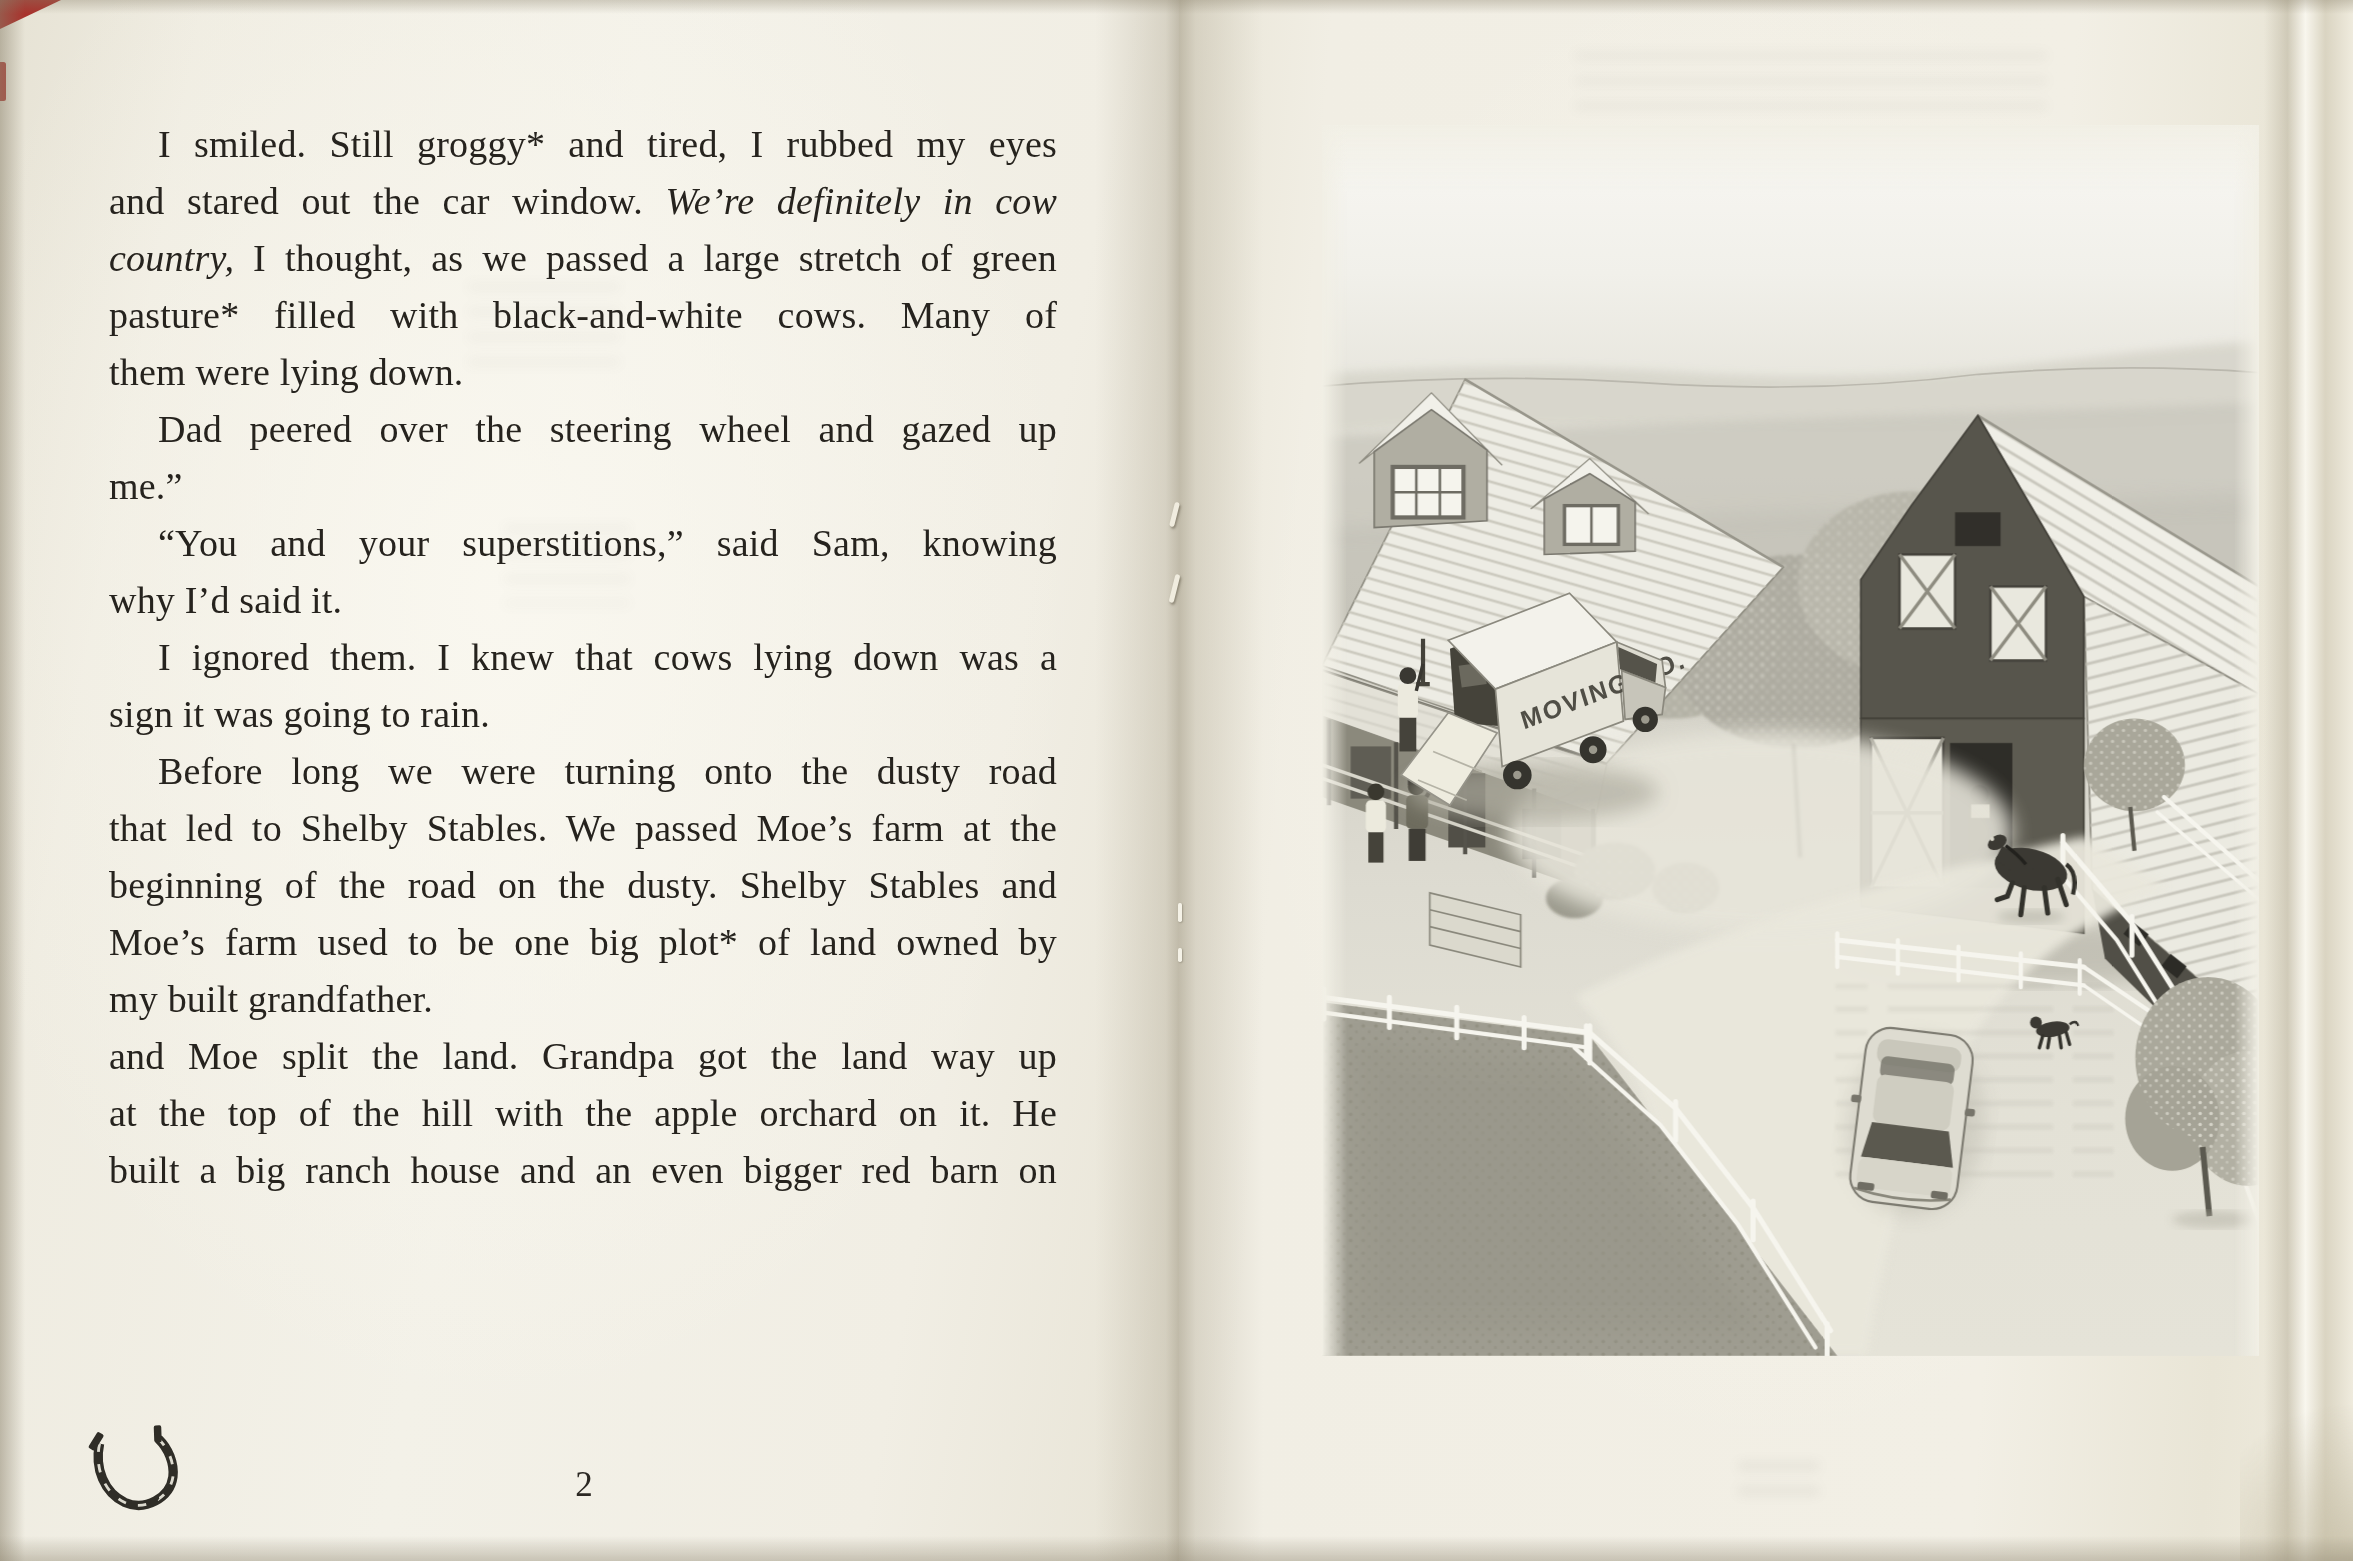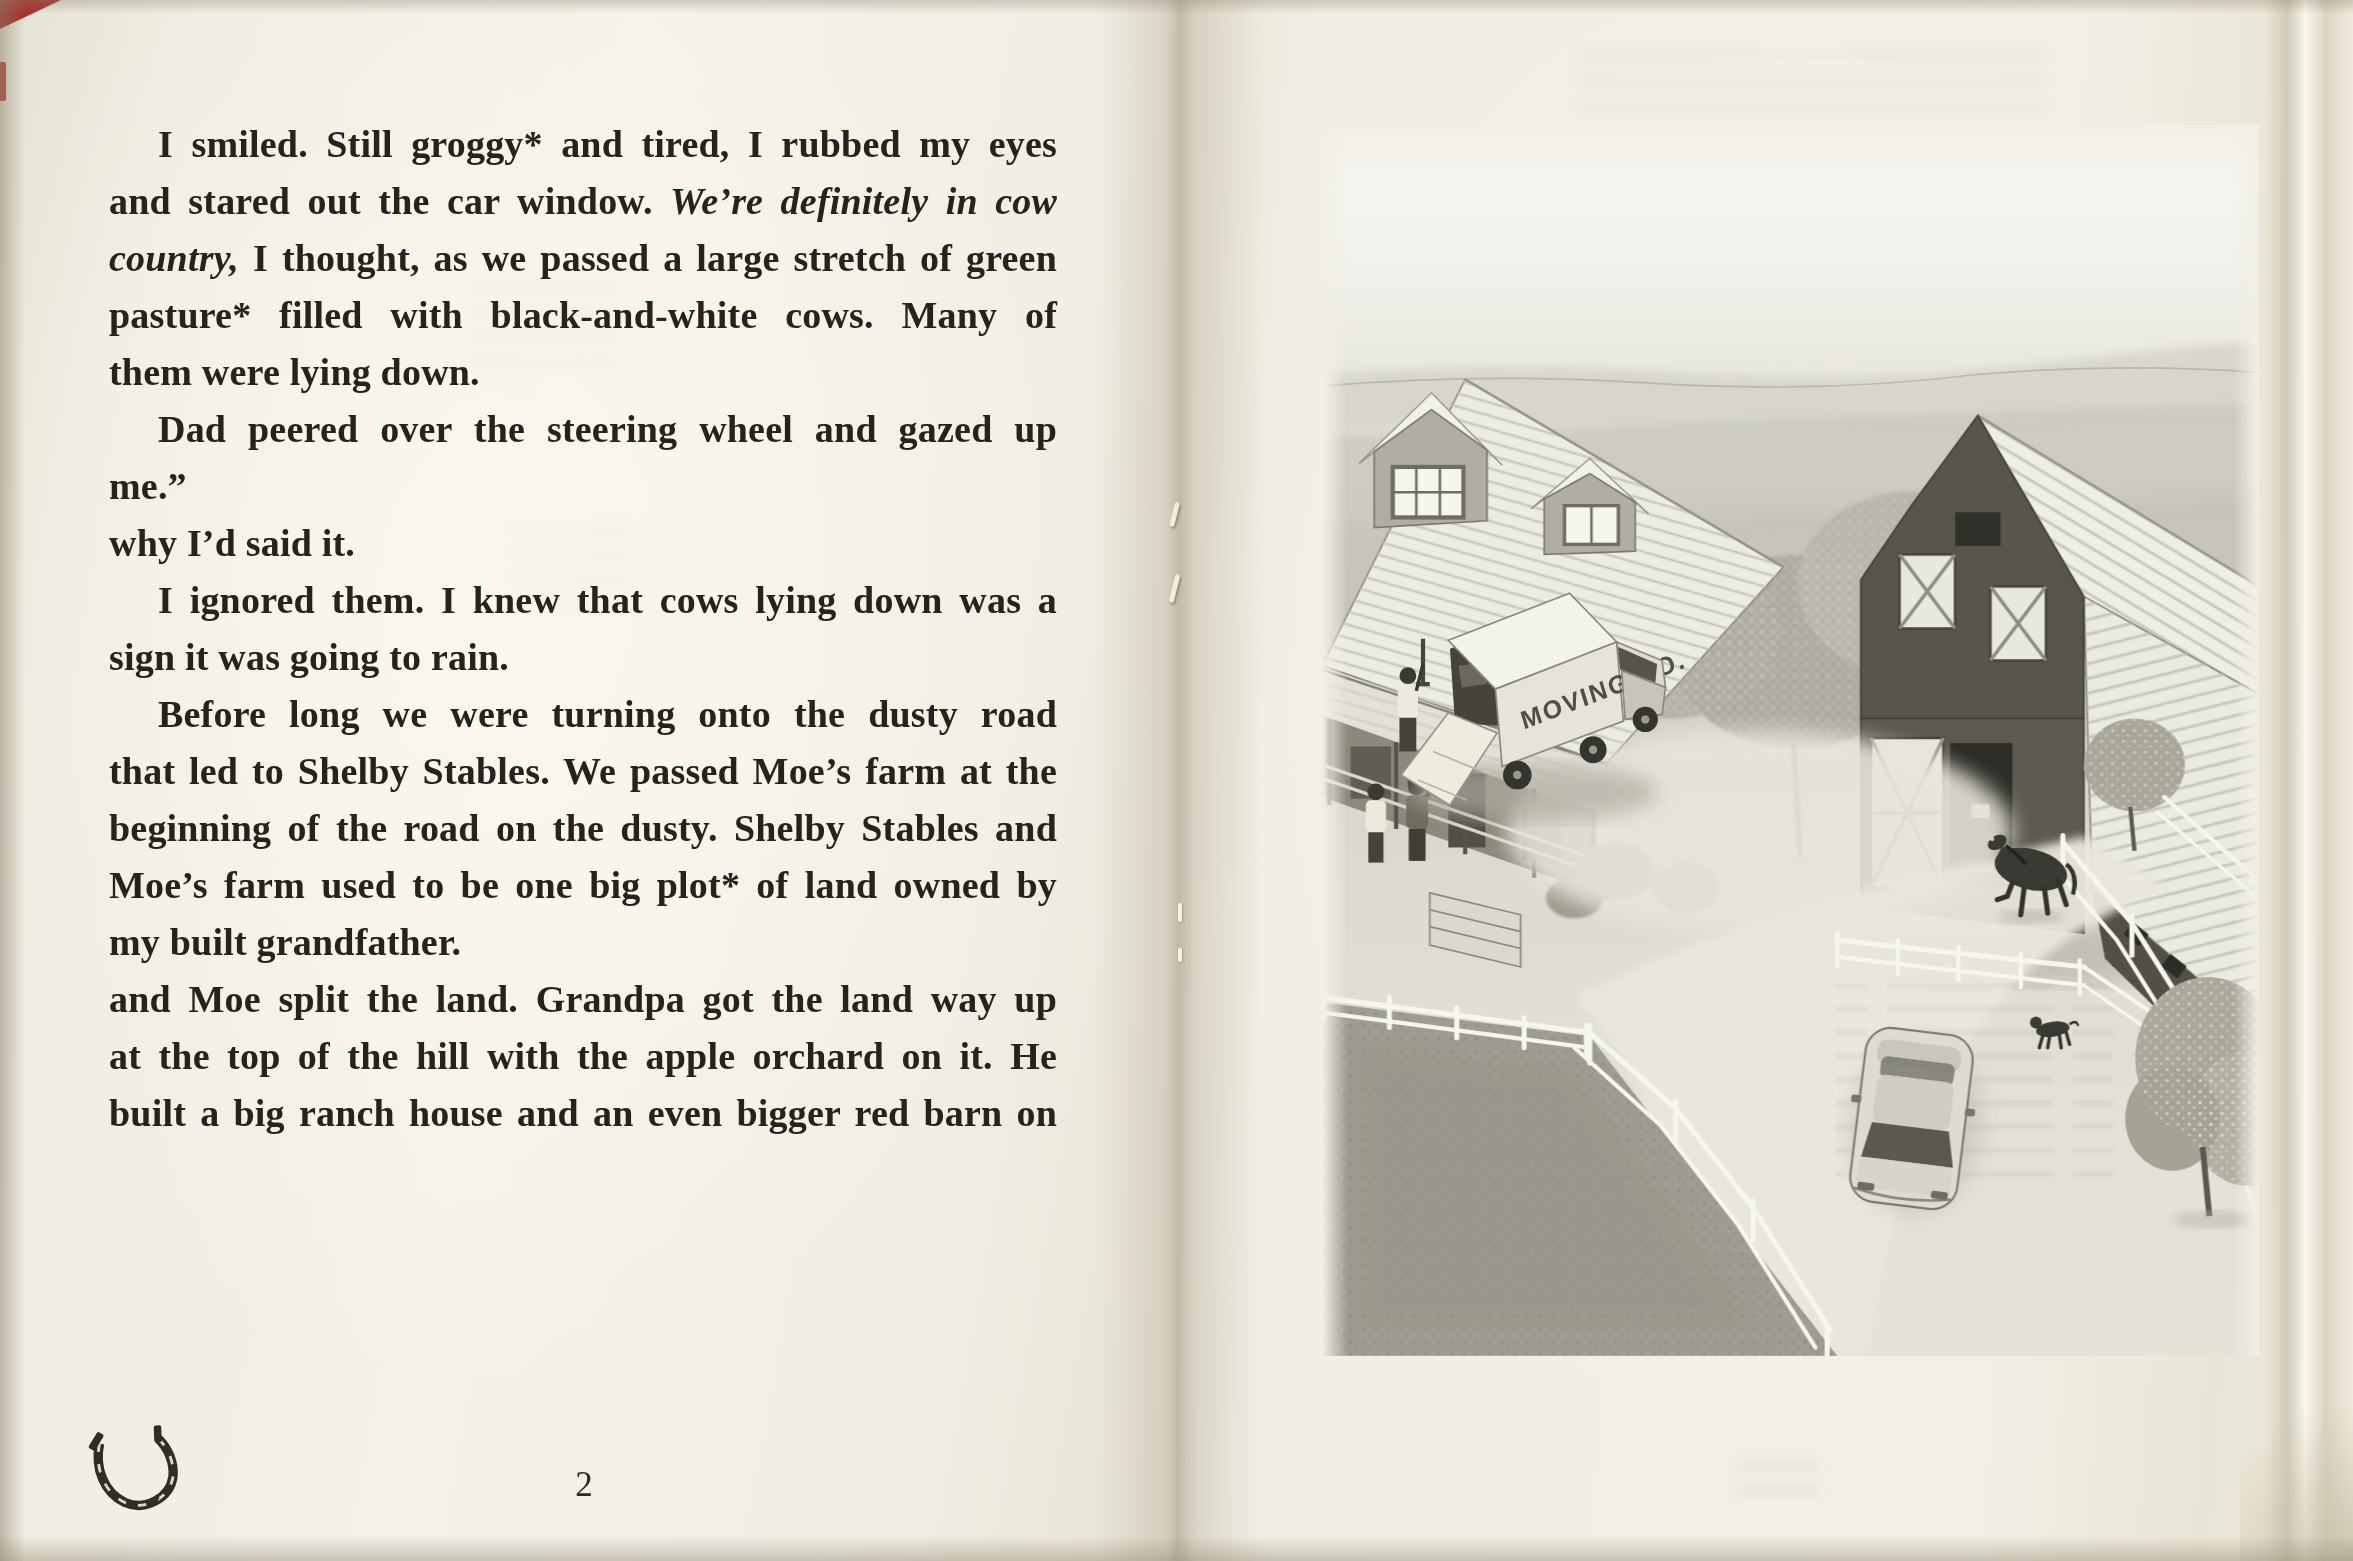--- a/index.html
+++ b/index.html
@@ -19,21 +19,21 @@
   .gutter{position:absolute;left:1095px;top:0;width:168px;height:1561px;pointer-events:none;
     background:linear-gradient(90deg,rgba(183,176,157,0) 0%,rgba(183,176,157,.42) 42%,
                rgba(158,150,129,.55) 50%,rgba(183,176,157,.38) 60%,rgba(183,176,157,0) 100%);}
   .stitch{position:absolute;left:77px;width:5px;background:#f0ecdf;border-radius:2.5px;
     box-shadow:1.7px 1.7px 2.5px rgba(90,82,64,.55);transform:rotate(14deg);}
   .speck{position:absolute;left:83px;width:4.2px;background:#f5f2e7;border-radius:1.7px;
     box-shadow:0.8px 0.8px 1.7px rgba(90,82,64,.4);}
   
   .text-block{position:absolute;left:109px;top:116px;width:948px;
     font-size:38px;line-height:57px;color:#26231e;letter-spacing:0.2px;}
-  .line{text-align:left;font-weight:bold;}
+  .line{text-align:left;}
   .line.j{text-align:justify;text-align-last:justify;}
   .line.ind{text-indent:49px;}
   .it{font-style:italic;}
   .page-number{position:absolute;left:546px;top:1465px;width:76px;text-align:center;
     font-size:35px;color:#2b2823;}
   .horseshoe{position:absolute;left:88px;top:1416px;width:94px;height:103px;
     transform:rotate(-30deg);}
   
   .ghost{position:absolute;filter:blur(5.9px);opacity:.055;pointer-events:none;
     background:repeating-linear-gradient(180deg,#6d6b61 0 7.6px,transparent 7.6px 25px);}
@@ -61,20 +61,21 @@
 
   <div class="page page-left">
     <div class="text-block">
         <div class="line j ind"><span>I smiled. Still groggy* and tired, I rubbed my eyes</span></div>
         <div class="line j"><span>and stared out the car window. </span><span class="it">We’re definitely in cow</span></div>
         <div class="line j"><span class="it">country,</span><span> I thought, as we passed a large stretch of green</span></div>
         <div class="line j"><span>pasture* filled with black-and-white cows. Many of</span></div>
         <div class="line"><span>them were lying down.</span></div>
         <div class="line j ind"><span>Dad peered over the steering wheel and gazed up</span></div>
         <div class="line"><span>me.”</span></div>
+        <div class="line j ind"><span>“You and your superstitions,” said Sam, knowing</span></div>
         <div class="line"><span>why I’d said it.</span></div>
         <div class="line j ind"><span>I ignored them. I knew that cows lying down was a</span></div>
         <div class="line"><span>sign it was going to rain.</span></div>
         <div class="line j ind"><span>Before long we were turning onto the dusty road</span></div>
         <div class="line j"><span>that led to Shelby Stables. We passed Moe’s farm at the</span></div>
         <div class="line j"><span>beginning of the road on the dusty. Shelby Stables and</span></div>
         <div class="line j"><span>Moe’s farm used to be one big plot* of land owned by</span></div>
         <div class="line"><span>my built grandfather.</span></div>
         <div class="line j"><span>and Moe split the land. Grandpa got the land way up</span></div>
         <div class="line j"><span>at the top of the hill with the apple orchard on it. He</span></div>

